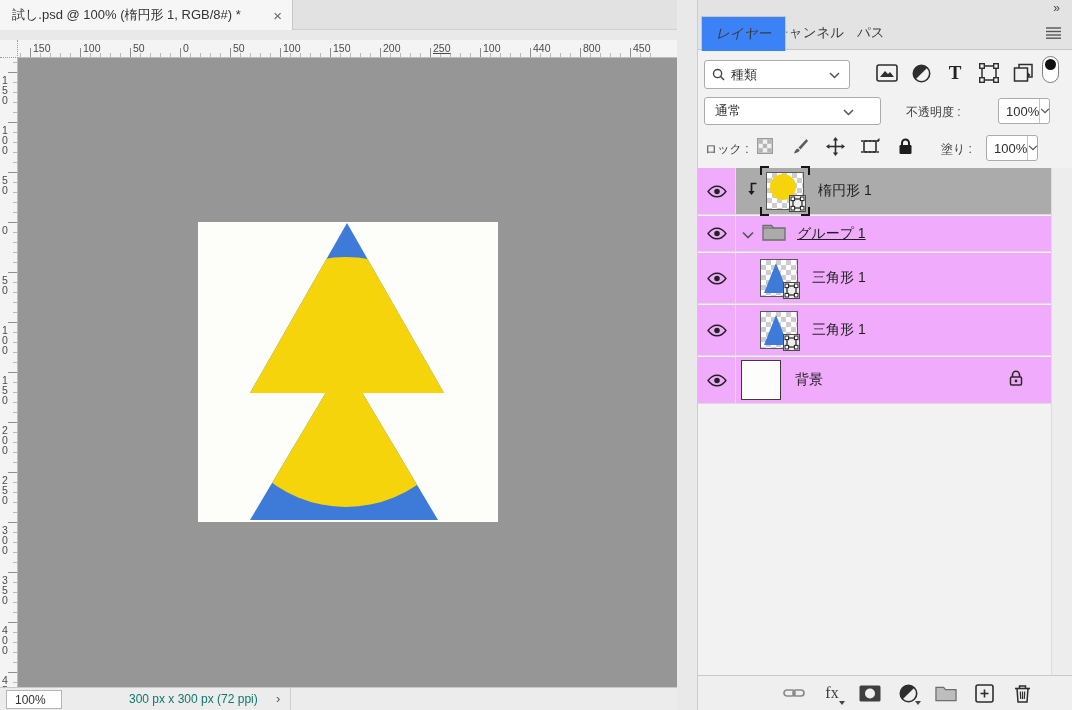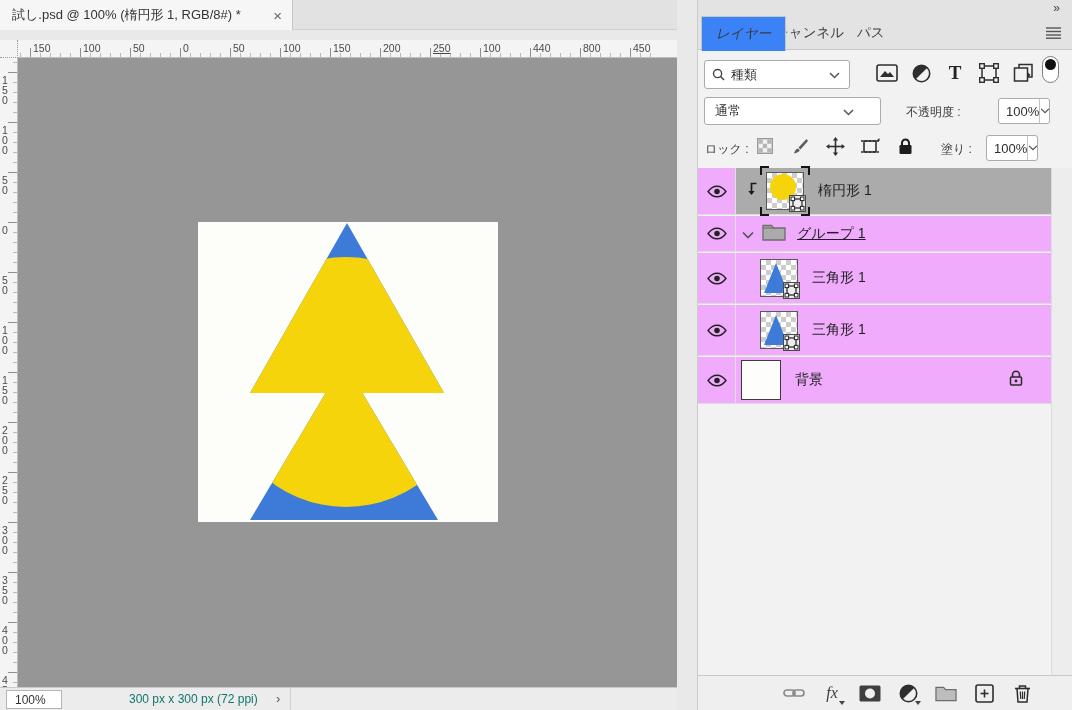--- a/index.html
+++ b/index.html
@@ -88,21 +88,21 @@
   .corner.tl { left:-6px; top:-6px; border-left-width:2px; border-top-width:2px; }
   .corner.tr { right:-6px; top:-6px; border-right-width:2px; border-top-width:2px; }
   .corner.bl { left:-6px; bottom:-6px; border-left-width:2px; border-bottom-width:2px; }
   .corner.br { right:-6px; bottom:-6px; border-right-width:2px; border-bottom-width:2px; }
   .bg-thumb { width:40px; height:40px; background:#fdfdfb; border:1px solid #3c3c3c; }
   .row-lock { position:absolute; right:28px; }
 
   
   .panel-footer { position:absolute; left:0; top:675px; width:375px; height:35px; background:#efefef; border-top:1px solid #c9c9c9; display:flex; align-items:center; justify-content:flex-end; gap:16px; padding-right:40px; }
   .fico { position:relative; display:flex; align-items:center; justify-content:center; width:22px; height:22px; }
-  .fx-glyph { font-size:16px; font-style:italic; color:#3d3d3d; font-family:"Liberation Serif","DejaVu Serif",serif; }
+  .fx-glyph { font-size:16px; color:#3d3d3d; font-family:"Liberation Serif","DejaVu Serif",serif; }
   .mini-caret { position:absolute; right:-2px; bottom:-1px; width:0; height:0; border-left:3px solid transparent; border-right:3px solid transparent; border-top:4px solid #444; }
 </style>
 </head>
 <body>
 
 <div class="abs doc-tabbar">
   <div class="doc-tab">
     <span class="doc-tab-title">試し.psd @ 100% (楕円形 1, RGB/8#) *</span>
     <span class="doc-tab-close">×</span>
   </div>

